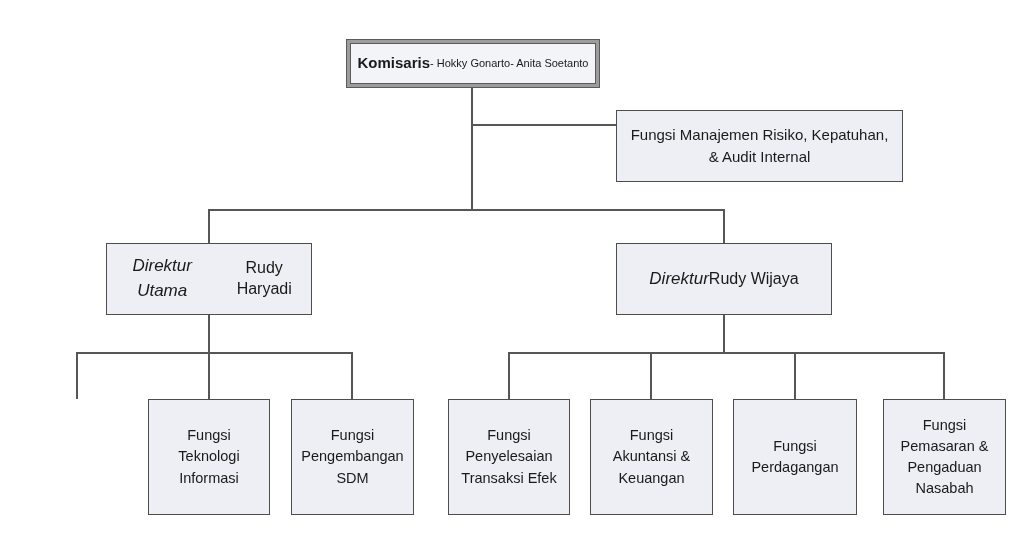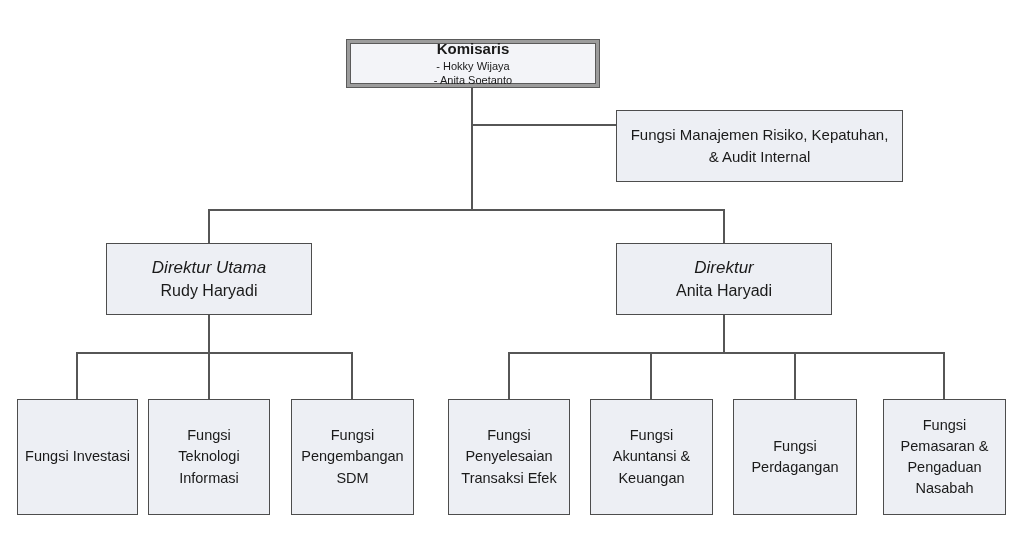--- a/index.html
+++ b/index.html
@@ -13,21 +13,21 @@
     overflow: hidden;
   }
 
   
   .node {
     position: absolute;
     box-sizing: border-box;
     background: #edeff4;
     border: 1.5px solid #4d4d4d;
     display: flex;
-    flex-direction: column;
+    flex-direction: row;
     align-items: center;
     justify-content: center;
     text-align: center;
   }
 
   
   .node.double {
     background: #f3f4f8;
     border: 1px solid #5a5a5a;
     box-shadow: inset 0 0 0 3px #9c9c9c, inset 0 0 0 4px #5a5a5a;
@@ -92,42 +92,39 @@
   <div class="line v" id="l-sdm"></div>
   <div class="line v" id="l-d-out"></div>
   <div class="line h" id="l-right"></div>
   <div class="line v" id="l-pen"></div>
   <div class="line v" id="l-aku"></div>
   <div class="line v" id="l-per"></div>
   <div class="line v" id="l-pem"></div>
 
   <div class="node double" id="n-komisaris">
     <div class="node-title">Komisaris</div>
-    <div class="node-sub">- Hokky Wijaya</div>
+    <div class="node-sub">- Hokky Gonarto</div>
     <div class="node-sub">- Anita Soetanto</div>
   </div>
 
   <div class="node" id="n-risk">
     <div class="risk-label">Fungsi Manajemen Risiko, Kepatuhan,
 &amp; Audit Internal</div>
   </div>
 
   <div class="node" id="n-dirutama">
     <div class="dir-title">Direktur Utama</div>
     <div class="dir-name">Rudy Haryadi</div>
   </div>
 
   <div class="node" id="n-direktur">
     <div class="dir-title">Direktur</div>
-    <div class="dir-name">Anita Haryadi</div>
+    <div class="dir-name">Rudy Wijaya</div>
   </div>
 
-  <div class="node" id="n-investasi">
-    <div class="fn-label">Fungsi Investasi</div>
-  </div>
 
   <div class="node" id="n-teknologi">
     <div class="fn-label">Fungsi
 Teknologi
 Informasi</div>
   </div>
 
   <div class="node" id="n-sdm">
     <div class="fn-label">Fungsi
 Pengembangan

